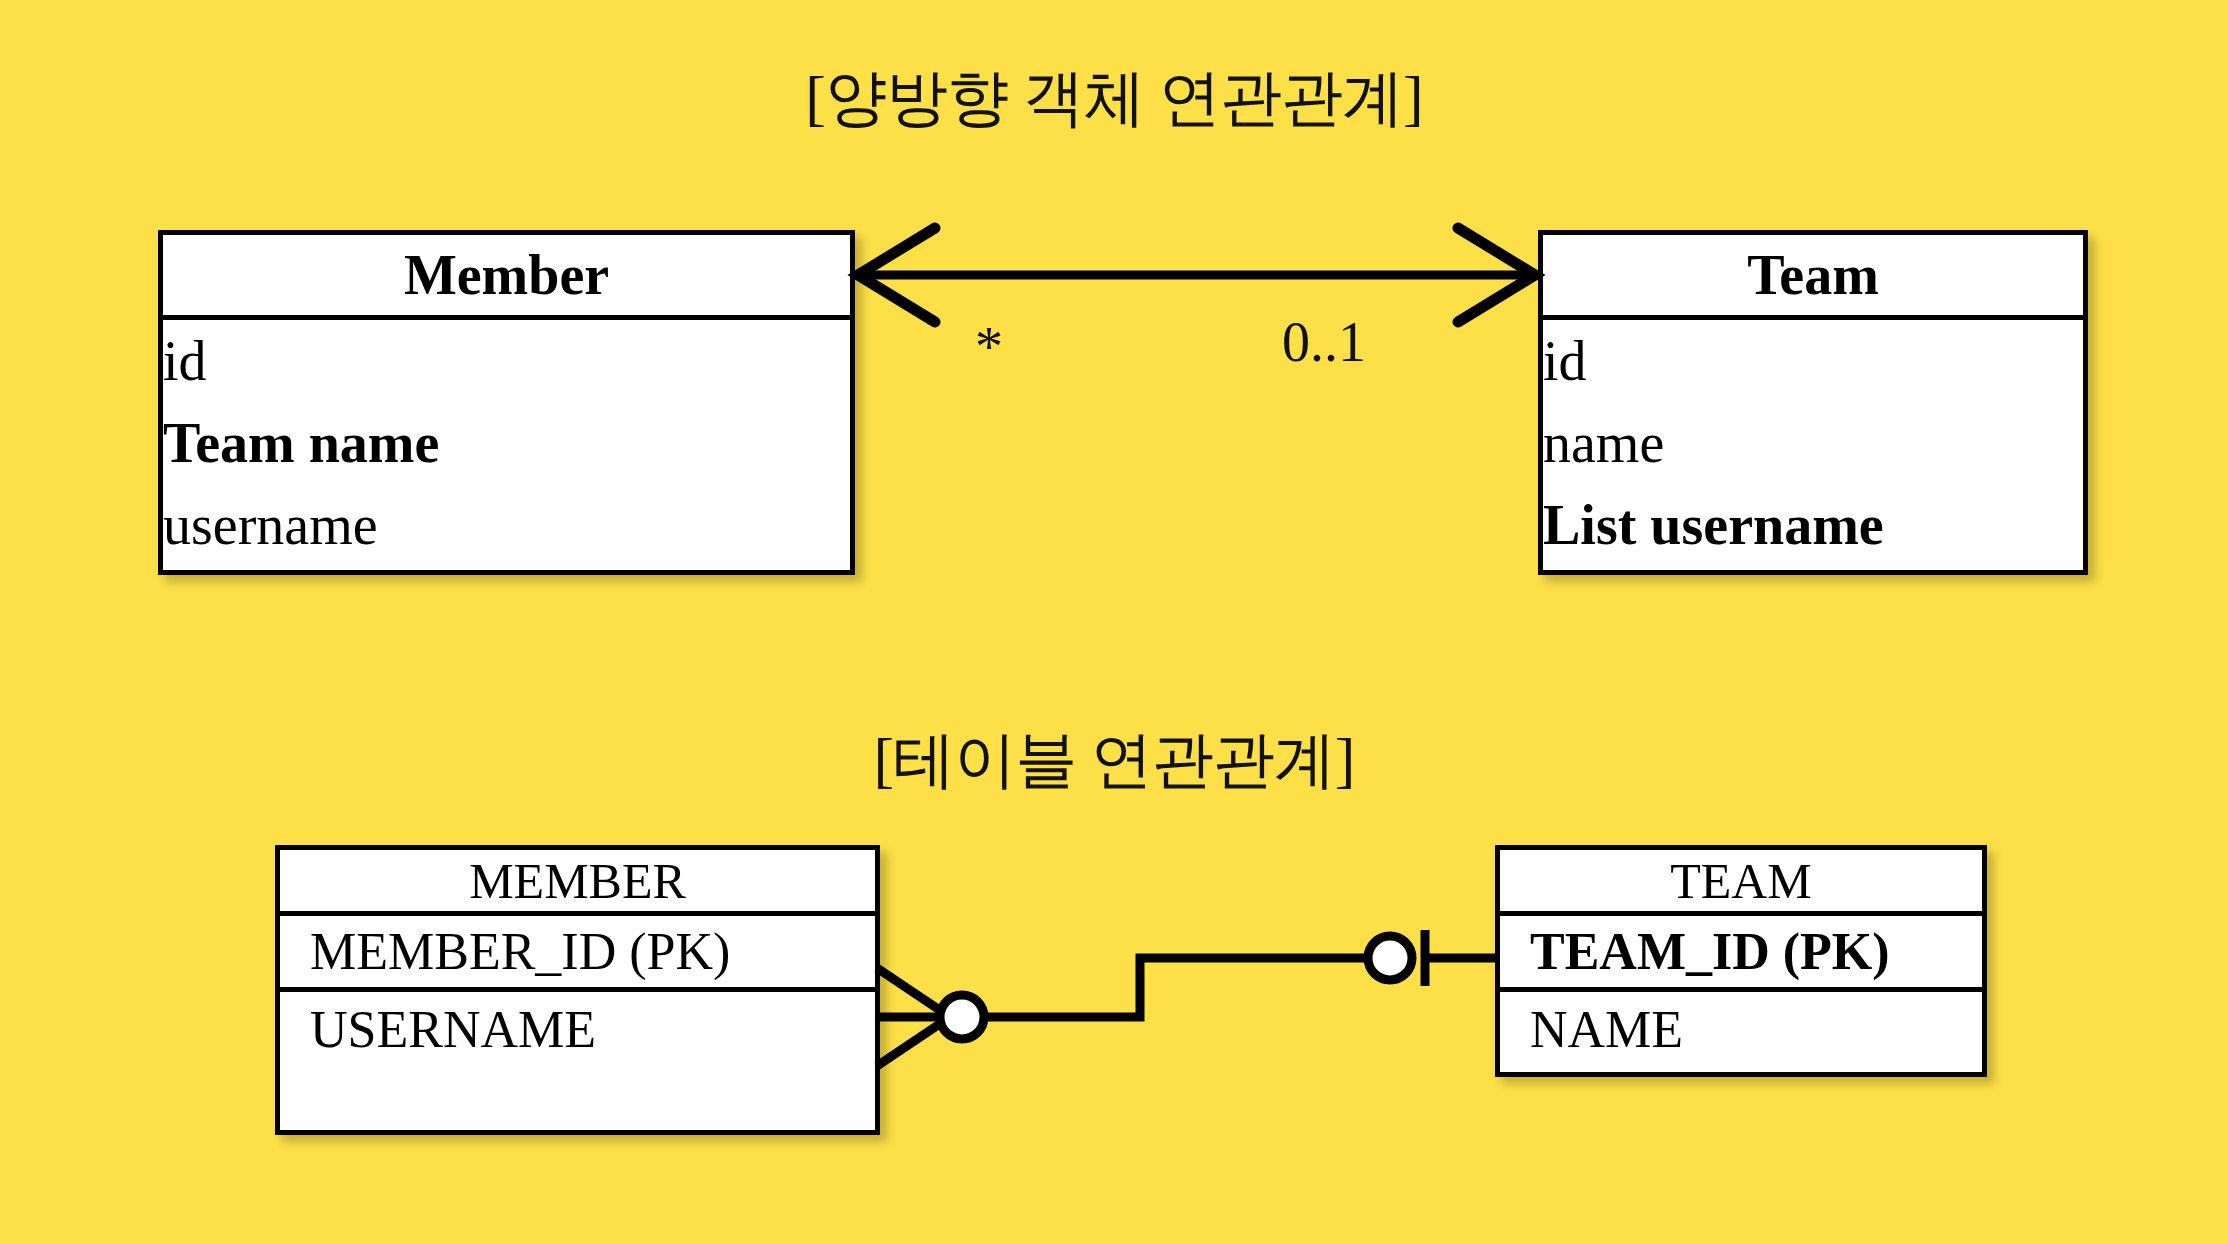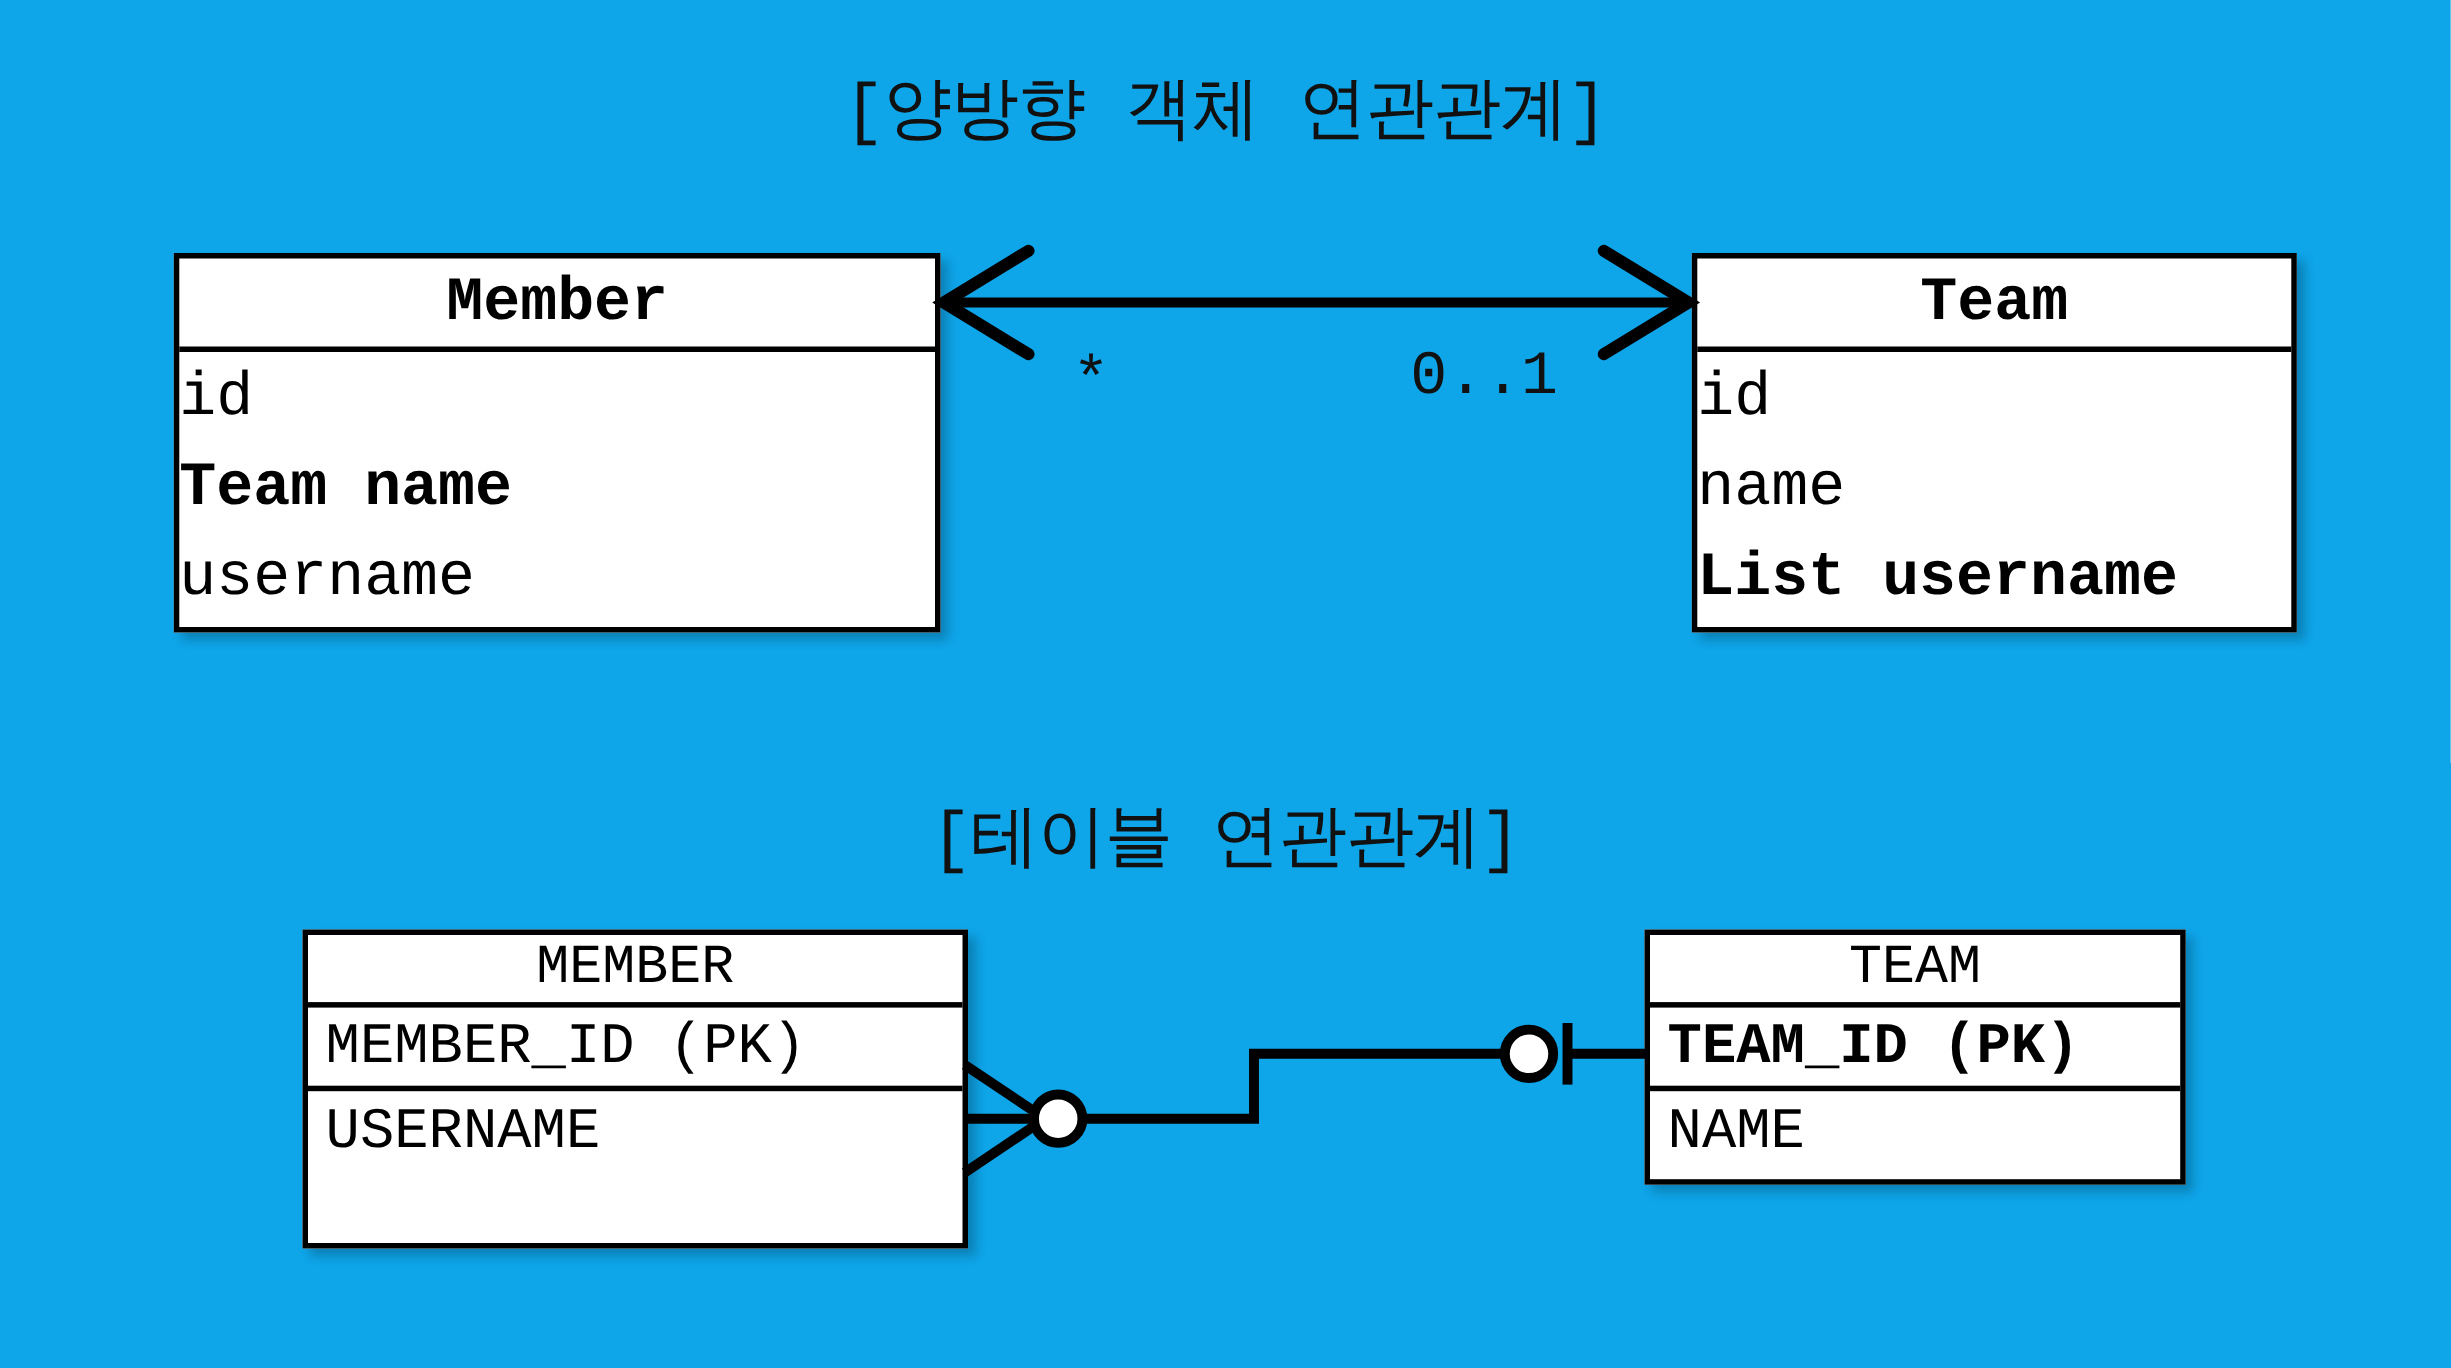--- a/index.html
+++ b/index.html
@@ -4,23 +4,23 @@
 <style>
   html, body {
     margin: 0;
     padding: 0;
     background: #ffffff;
   }
   #canvas {
     position: relative;
     width: 2228px;
     height: 1244px;
-    background: #0ea5e9;
+    background: #fde047;
     overflow: hidden;
-    font-family: Liberation Mono, monospace;
+    font-family: Liberation Serif, serif;
     color: #000000;
   }
 
   
   .section-title {
     position: absolute;
     width: 100%;
     left: 0;
     text-align: center;
     font-size: 62px;
@@ -81,21 +81,21 @@
 
   
   .tbl-box .uml-header {
     height: 66px;
     font-size: 50px;
     font-weight: 400;
   }
   .tbl-box .uml-attr {
     height: 76px;
     font-size: 52px;
-    padding-left: 16px;
+    padding-left: 30px;
     line-height: 1;
   }
   .tbl-box .uml-attr.sep { border-bottom: 5px solid #000000; }
 
   #box-member-table { left: 275px; top: 845px; width: 605px; height: 290px; }
   #box-team-table   { left: 1495px; top: 845px; width: 492px; height: 232px; }
 
   
   #connectors {
     position: absolute;

